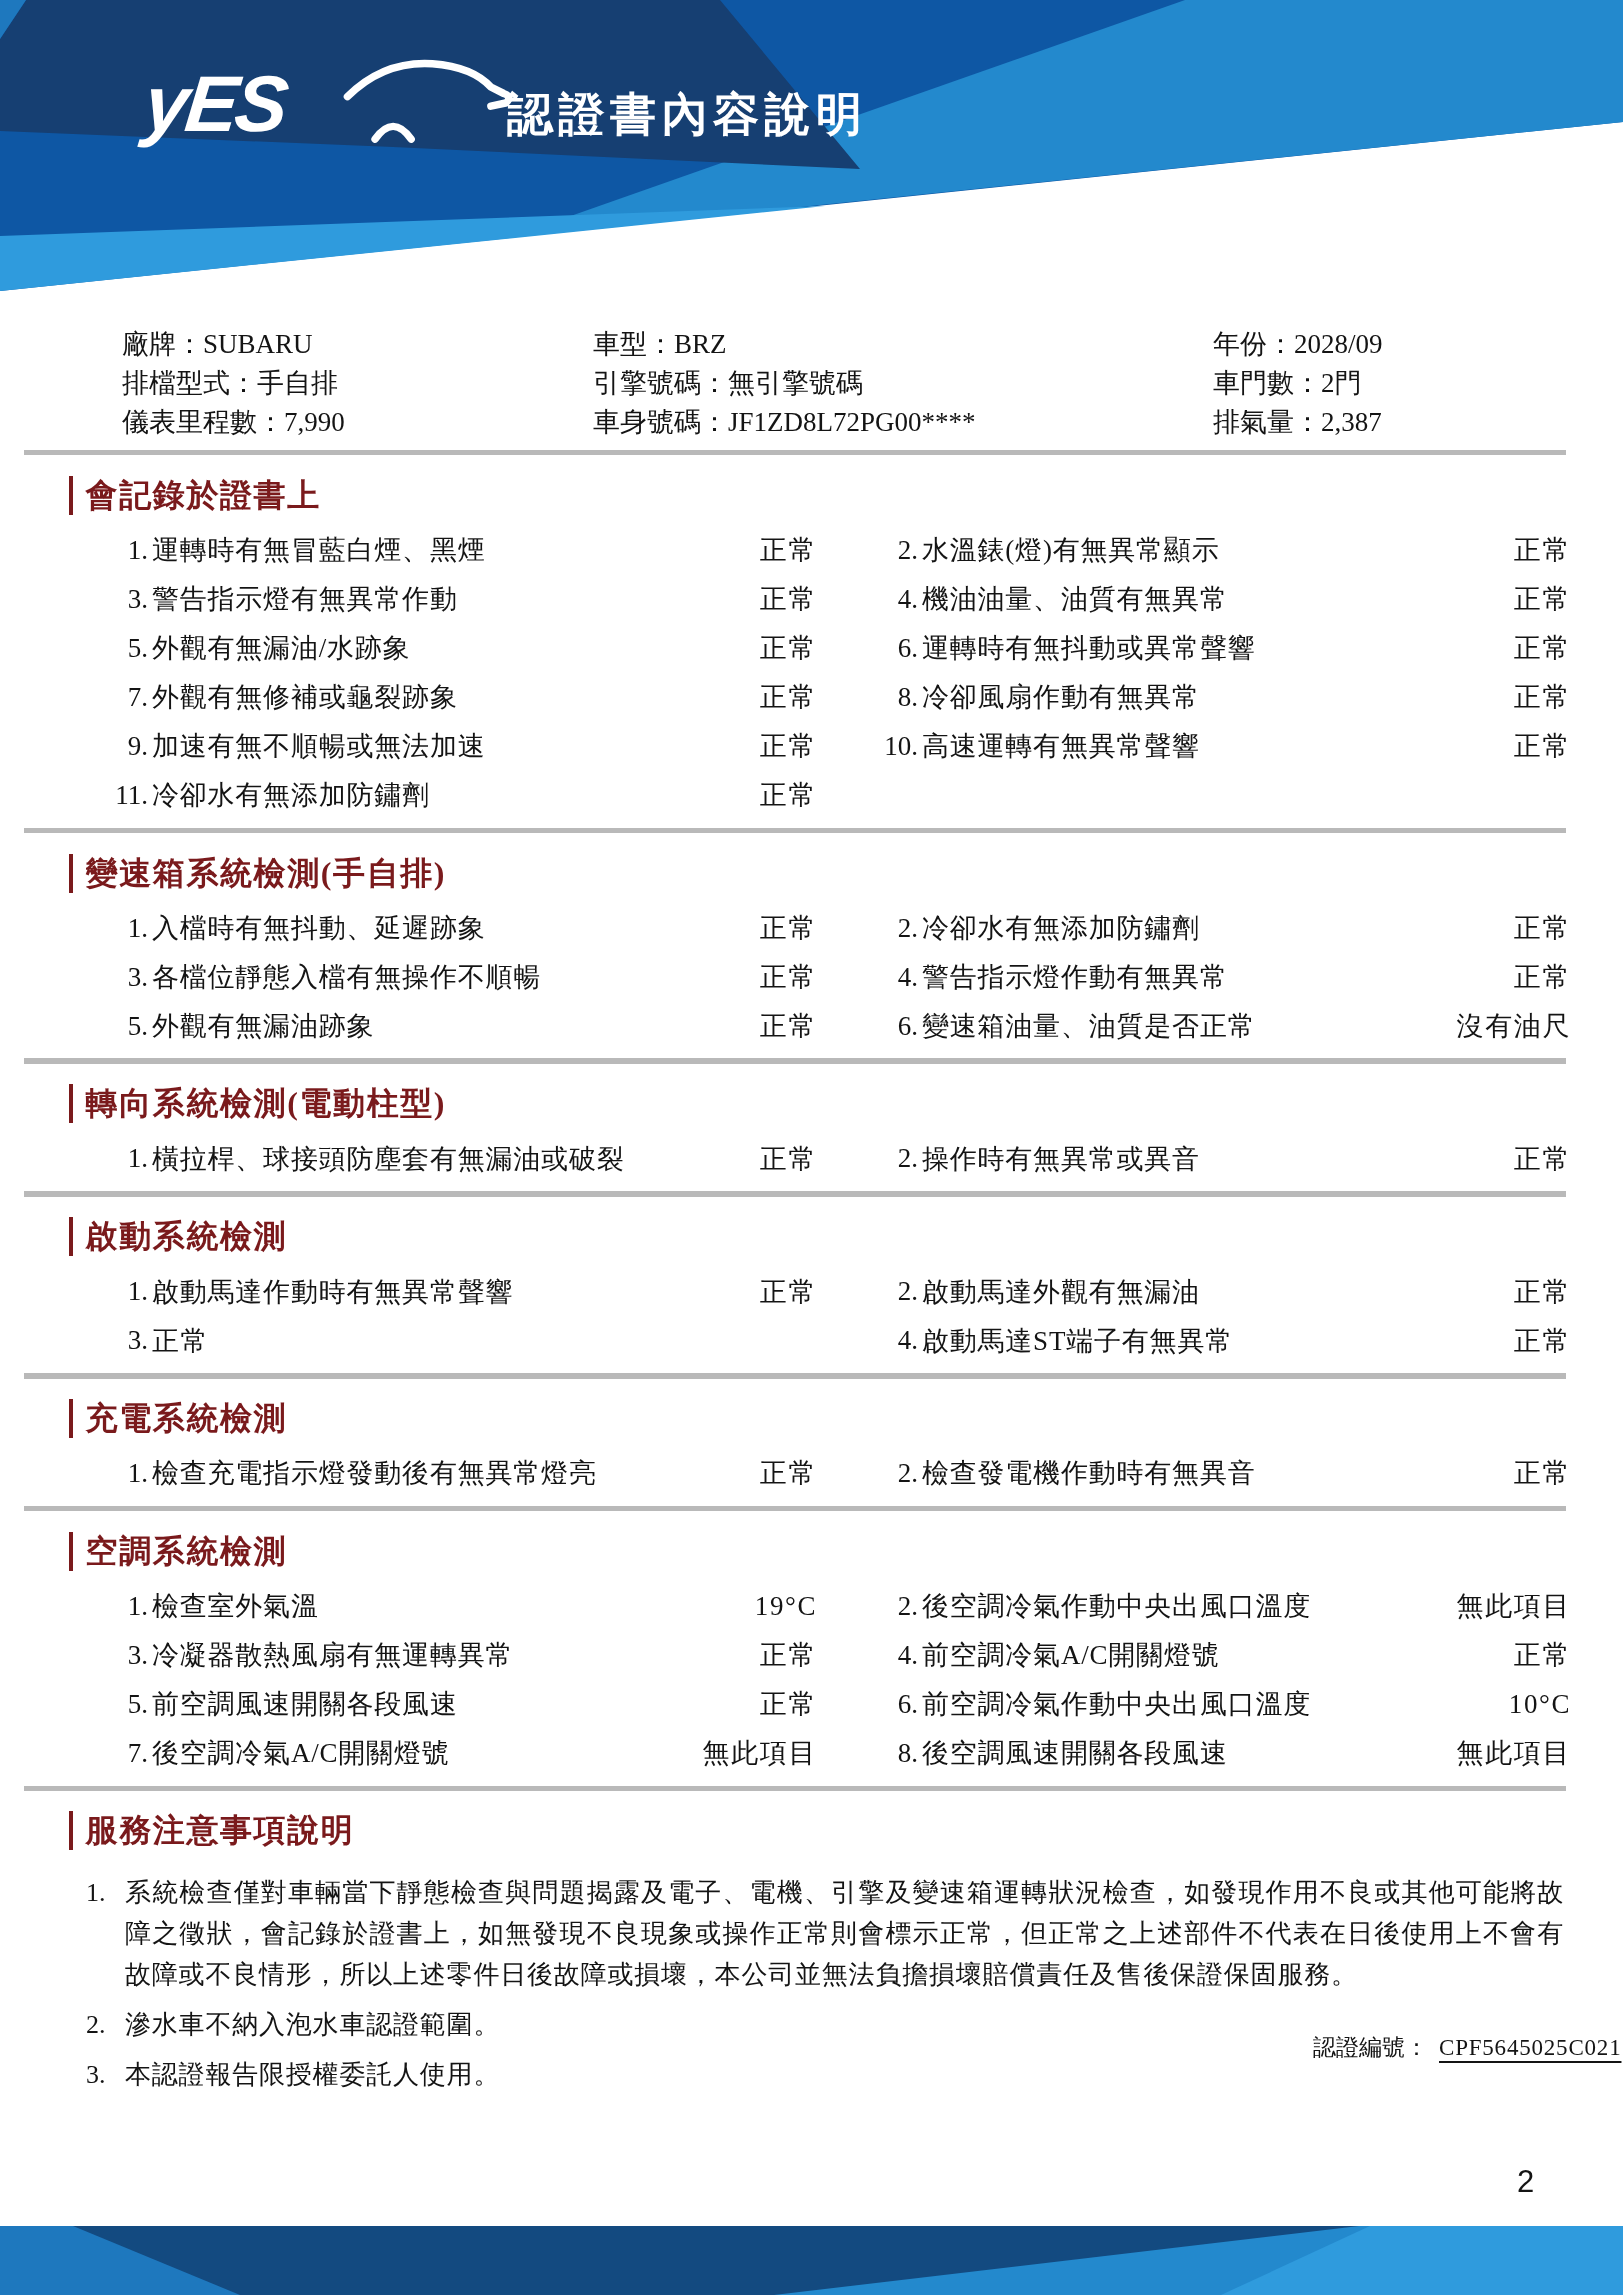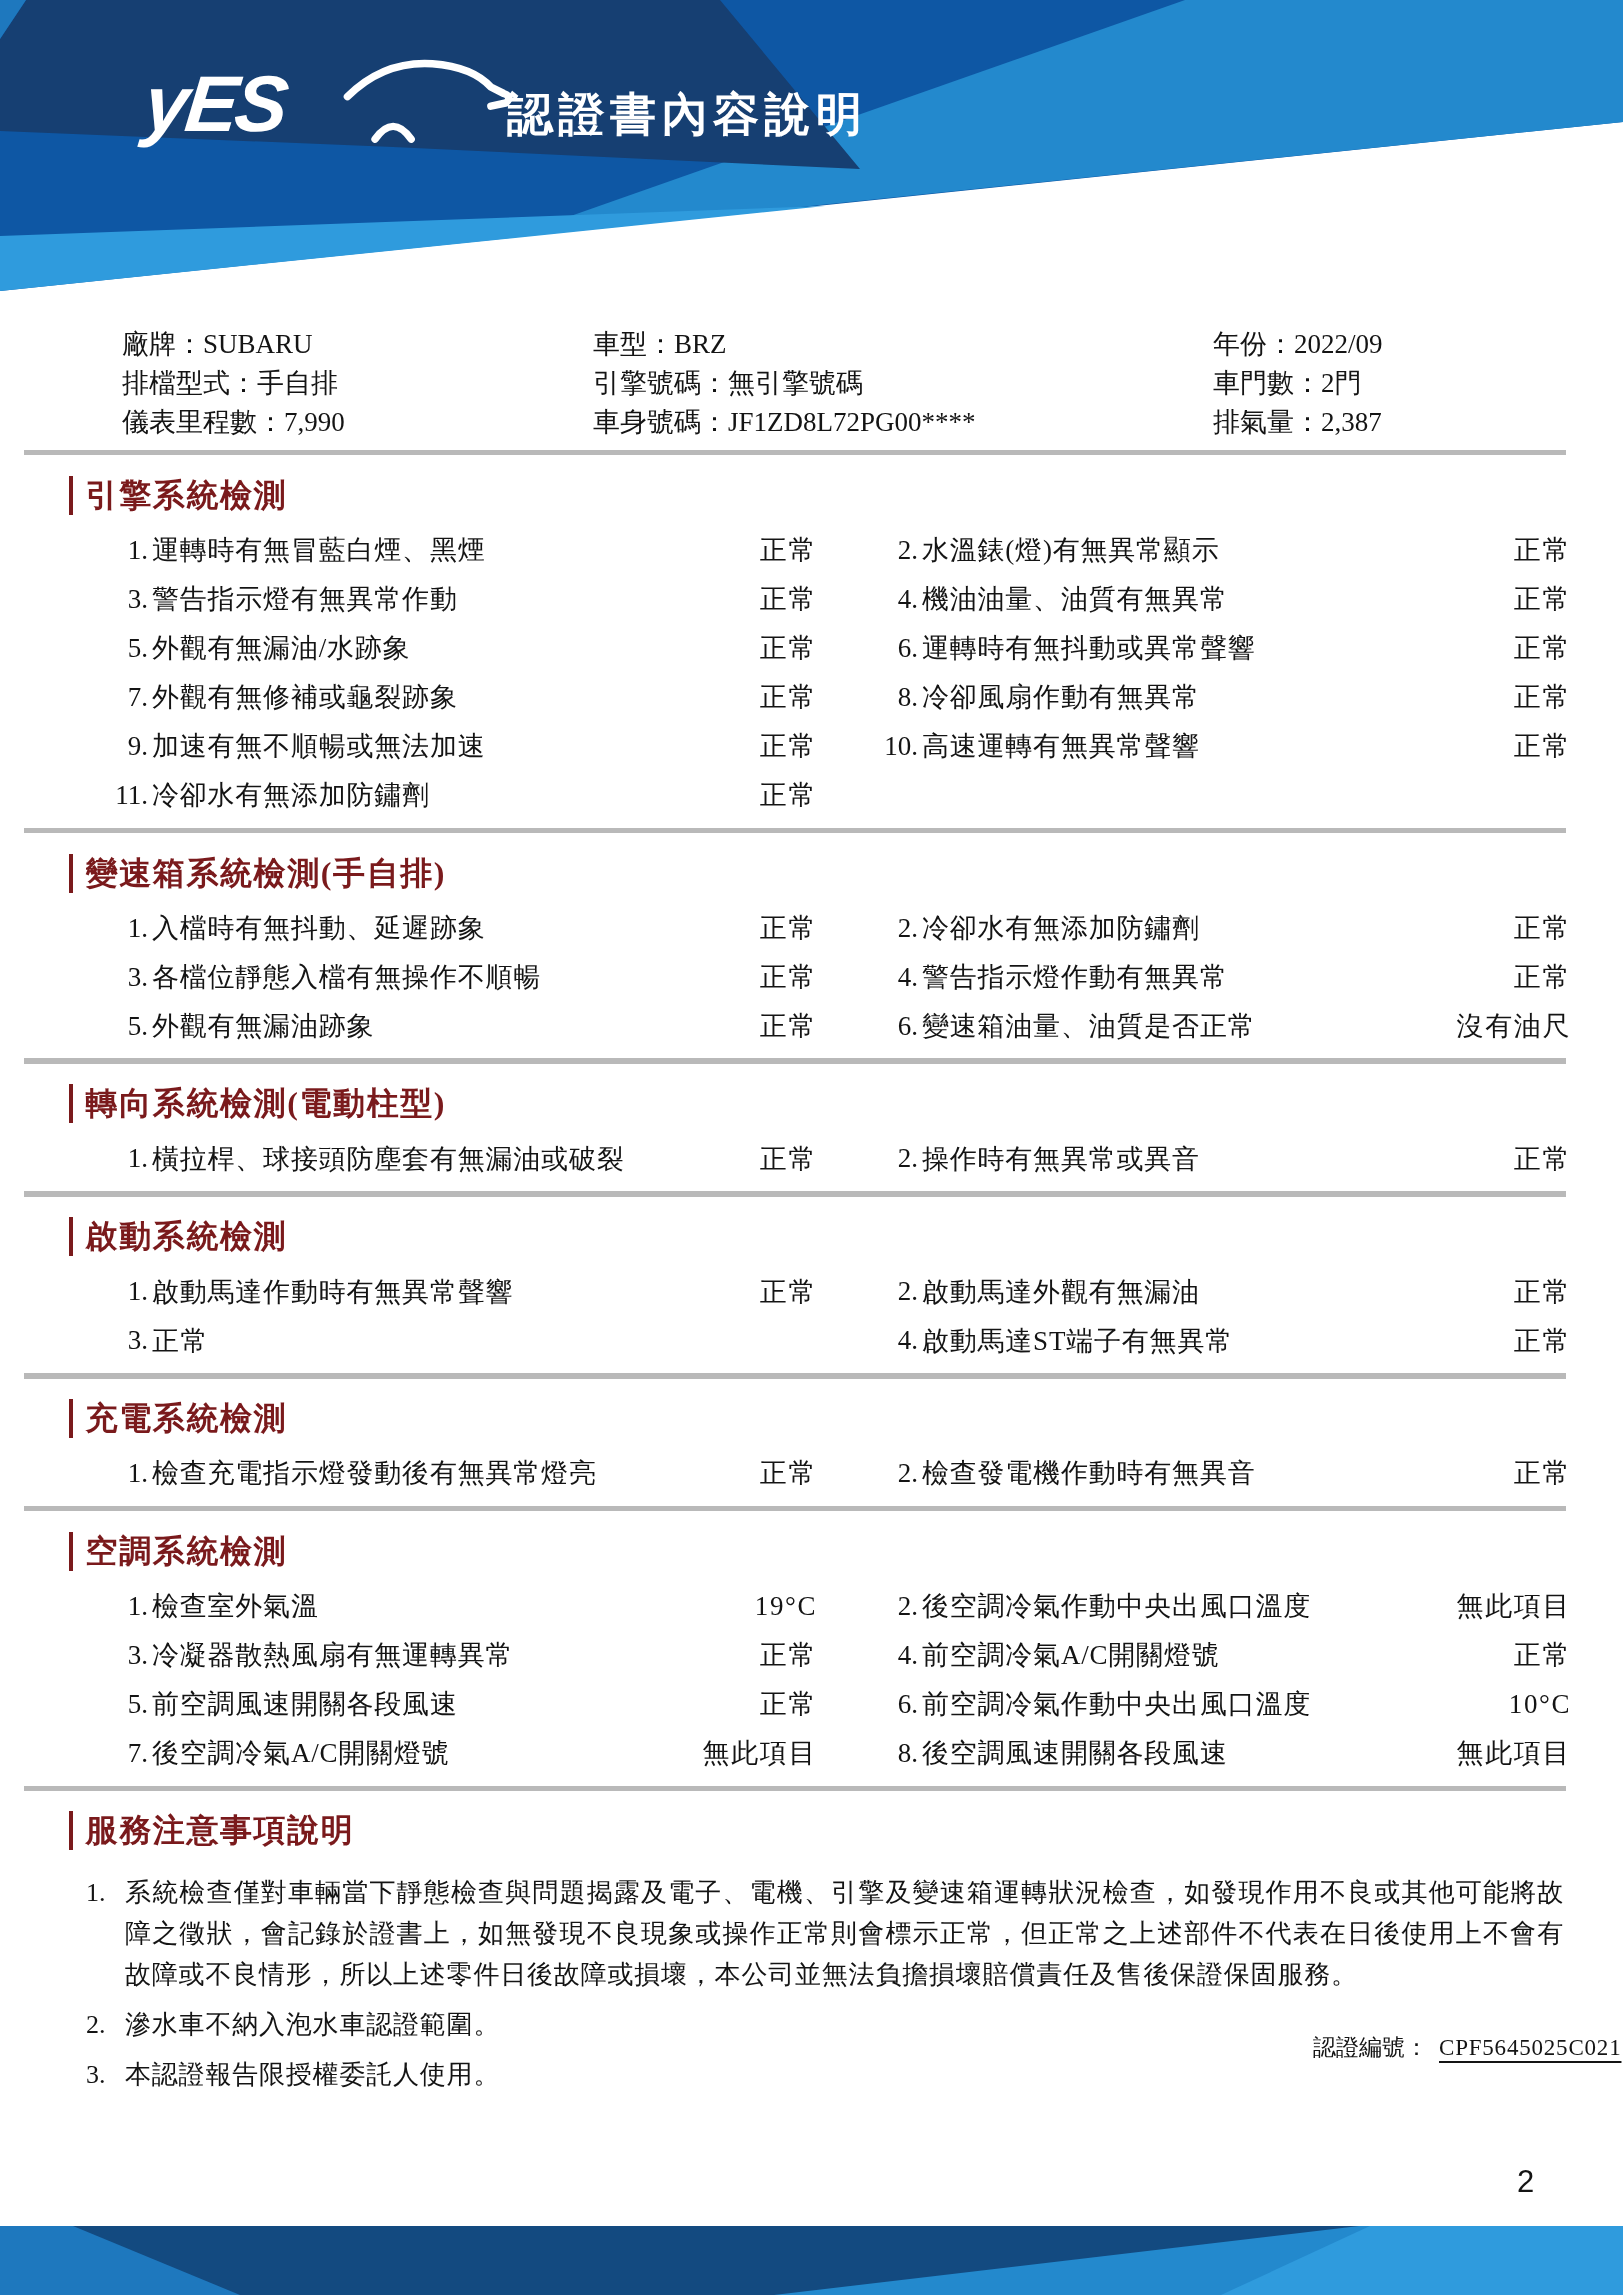--- a/index.html
+++ b/index.html
@@ -103,31 +103,31 @@
         <div class="vi-row"><span class="vi-label">廠牌：</span><span class="vi-value">SUBARU</span></div>
         <div class="vi-row"><span class="vi-label">排檔型式：</span><span class="vi-value">手自排</span></div>
         <div class="vi-row"><span class="vi-label">儀表里程數：</span><span class="vi-value">7,990</span></div>
       </div>
       <div class="vi-col">
         <div class="vi-row"><span class="vi-label">車型：</span><span class="vi-value">BRZ</span></div>
         <div class="vi-row"><span class="vi-label">引擎號碼：</span><span class="vi-value">無引擎號碼</span></div>
         <div class="vi-row"><span class="vi-label">車身號碼：</span><span class="vi-value">JF1ZD8L72PG00****</span></div>
       </div>
       <div class="vi-col">
-        <div class="vi-row"><span class="vi-label">年份：</span><span class="vi-value">2022/09</span></div>
+        <div class="vi-row"><span class="vi-label">年份：</span><span class="vi-value">2028/09</span></div>
         <div class="vi-row"><span class="vi-label">車門數：</span><span class="vi-value">2門</span></div>
         <div class="vi-row"><span class="vi-label">排氣量：</span><span class="vi-value">2,387</span></div>
       </div>
     </section>
 
   <div class="divider"></div>
 
   <div id="sections">
       <section class="section">
-        <h2 class="sec-title">引擎系統檢測</h2>
+        <h2 class="sec-title">會記錄於證書上</h2>
         <div class="items">
           <div class="item">
             <span class="no">1.</span>
             <span class="text">運轉時有無冒藍白煙、黑煙</span>
             <span class="result">正常</span>
           </div>
           <div class="item">
             <span class="no">2.</span>
             <span class="text">水溫錶(燈)有無異常顯示</span>
             <span class="result">正常</span>

